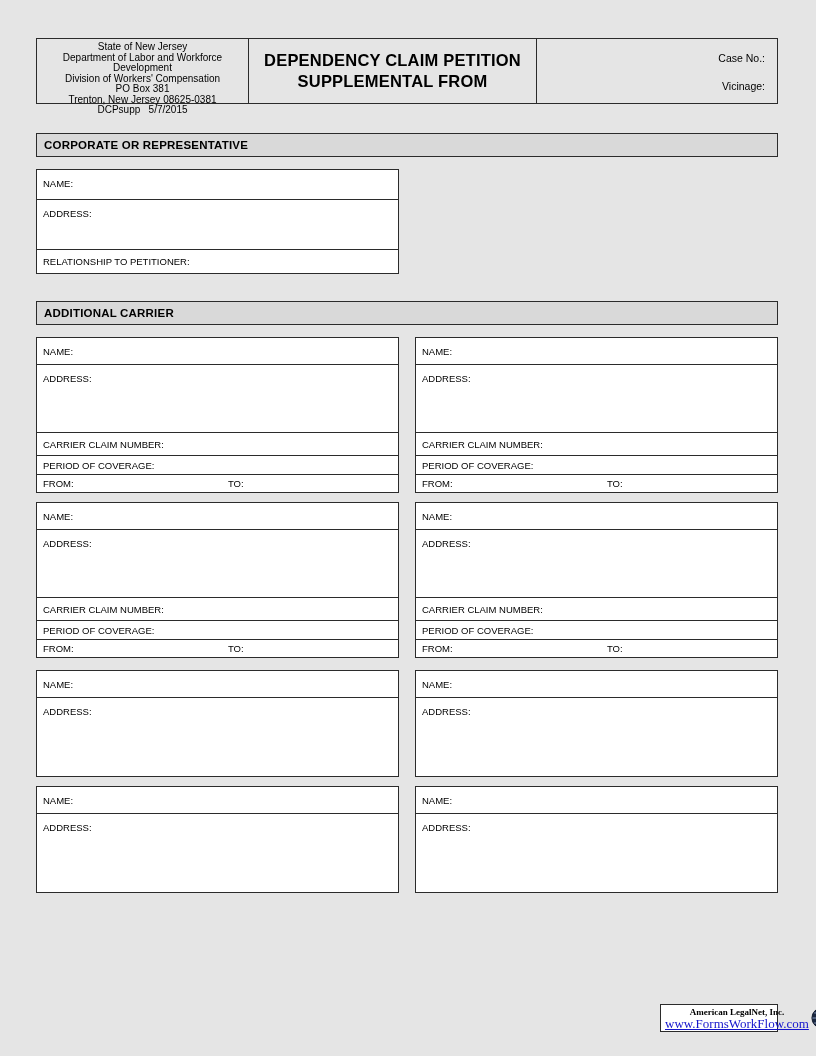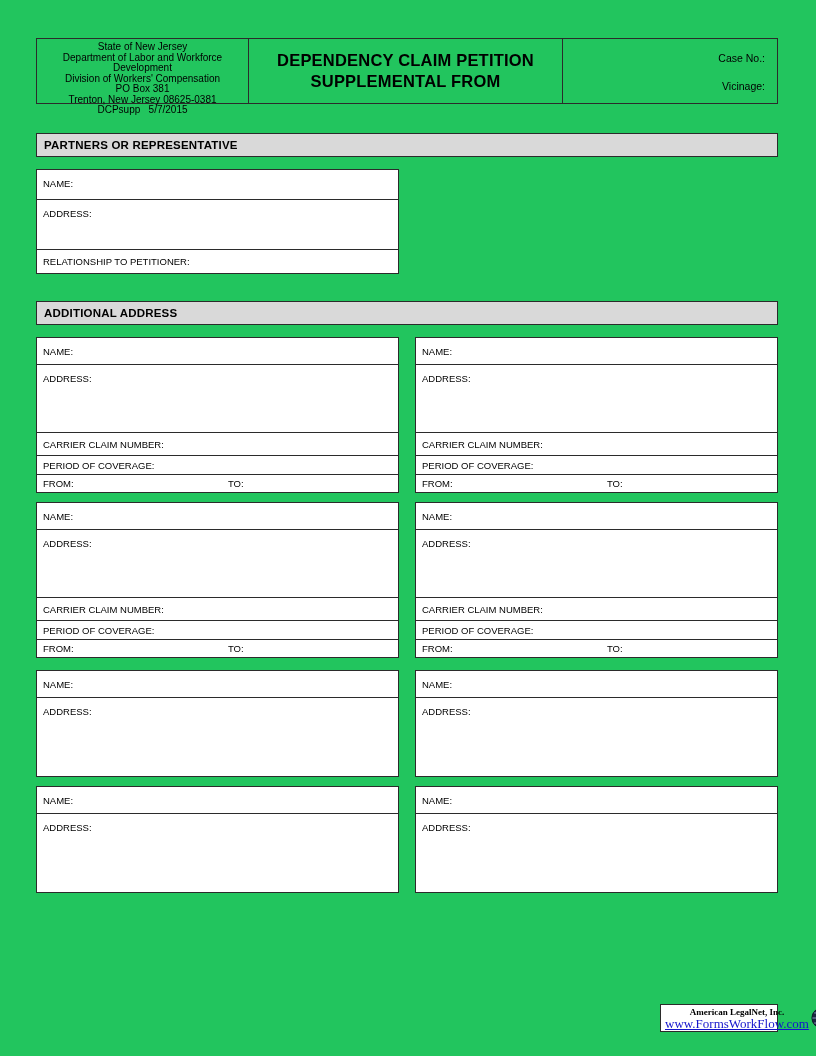--- a/index.html
+++ b/index.html
@@ -1,30 +1,30 @@
 <!DOCTYPE html>
 <html><head>
 <meta charset="utf-8">
 <title>Dependency Claim Petition Supplemental Page</title>
 <style>
   * { box-sizing: border-box; margin: 0; padding: 0; }
   html, body { background: #ffffff; }
   body { font-family: "Liberation Sans", sans-serif; color: #000; }
-  .page { position: relative; width: 816px; height: 1056px; background: #22c55e; overflow: hidden; }
+  .page { position: relative; width: 816px; height: 1056px; background: #e5e5e5; overflow: hidden; }
   .content { position: absolute; left: 36px; top: 38px; width: 742px; }
 
   
   .header { display: flex; align-items: stretch; height: 66px; }
   .agency-box {
     width: 213px; border: 1px solid #2b2b2b; text-align: center;
     font-size: 10px; line-height: 10.5px; padding-top: 3px;
   }
   .agency-line { white-space: pre-wrap; }
   .title-box {
-    width: 315px; border: 1px solid #2b2b2b; margin-left: -1px;
+    width: 289px; border: 1px solid #2b2b2b; margin-left: -1px;
     display: flex; flex-direction: column; justify-content: center;
     text-align: center; font-weight: bold; font-size: 16.5px; line-height: 21px;
     letter-spacing: 0.2px;
   }
   .case-box {
     flex: 1; border: 1px solid #2b2b2b; margin-left: -1px;
     font-size: 10.5px; padding: 13px 12px 10px 10px;
     display: flex; flex-direction: column; justify-content: space-between;
   }
   .case-row { display: flex; align-items: flex-end; flex-direction: column; }
@@ -105,35 +105,35 @@
           <span class="lbl">Case No.:</span>
           <span class="blank-line"></span>
         </div>
         <div class="case-row">
           <span class="lbl">Vicinage:</span>
           <span class="blank-line"></span>
         </div>
       </div>
     </div>
 
-    <div class="section-bar bar-guardian">PARTNERS OR REPRESENTATIVE</div>
+    <div class="section-bar bar-guardian">CORPORATE OR REPRESENTATIVE</div>
 
     <div class="gbox">
       <div class="row-top g-name">
         <span class="lbl-sm">NAME:</span>
       </div>
       <div class="row-top g-addr">
         <span class="lbl-sm">ADDRESS:</span>
       </div>
       <div class="row-mid g-rel">
         <span class="lbl-sm">RELATIONSHIP TO PETITIONER:</span>
       </div>
     </div>
 
-    <div class="section-bar bar-carriers">ADDITIONAL ADDRESS</div>
+    <div class="section-bar bar-carriers">ADDITIONAL CARRIER</div>
 
     <div class="grid2">
 
       <div class="cbox">
         <div class="row-top c-name">
           <span class="lbl-sm">NAME:</span>
         </div>
         <div class="row-top c-addr">
           <span class="lbl-sm">ADDRESS:</span>
         </div>

